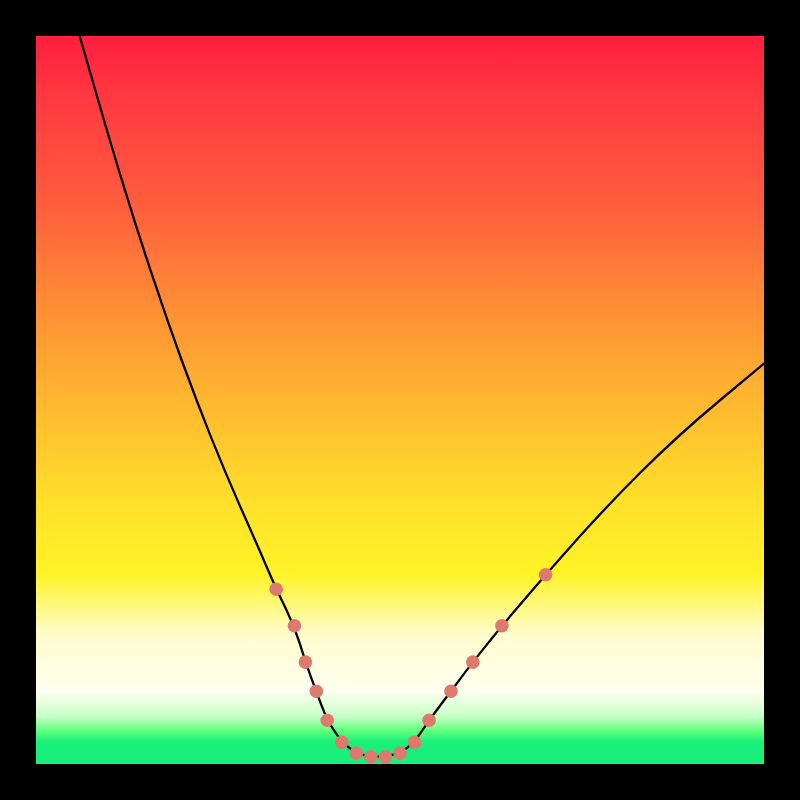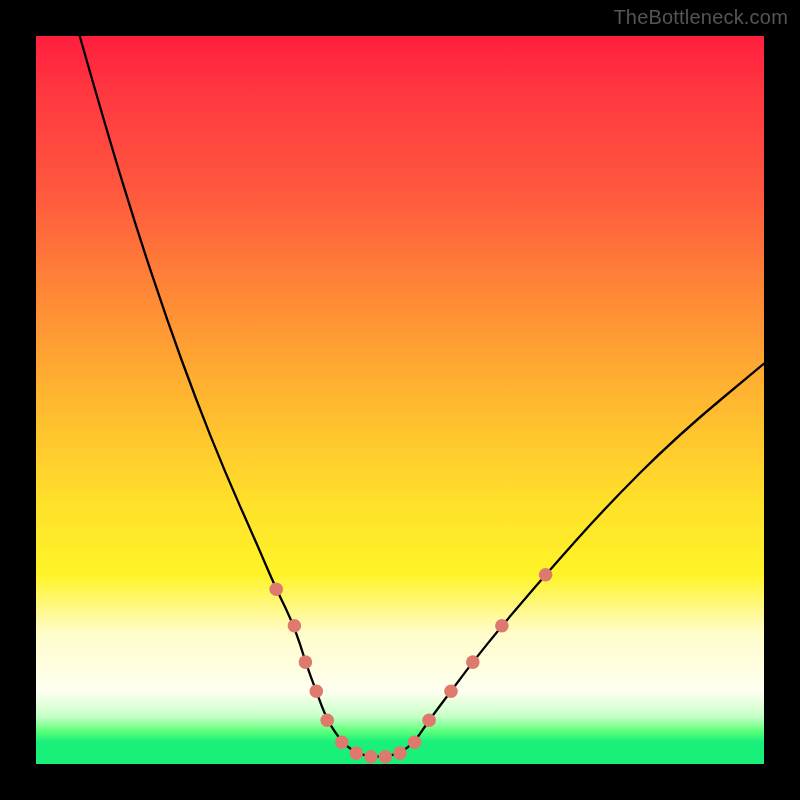--- a/index.html
+++ b/index.html
@@ -59,21 +59,20 @@
     top: 0;
     width: 728px;
     height: 728px;
     overflow: visible;
   }
 </style>
 </head>
 <body>
 
 <div class="frame">
-  <div class="watermark">TheBottleneck.com</div>
 
   <div class="plot">
     <svg class="curve" viewBox="0 0 728 728">
       <path id="curve-path" fill="none" stroke="#000" stroke-width="2.3" stroke-linecap="round" stroke-linejoin="round" d="M 43.7 0.0 Q 72.8 101.9 87.4 149.2 Q 101.9 196.6 116.5 240.2 Q 131.0 283.9 145.6 324.0 Q 160.2 364.0 174.7 400.4 Q 189.3 436.8 203.8 469.6 Q 218.4 502.3 229.3 527.8 Q 240.2 553.3 249.3 571.5 Q 258.4 589.7 263.9 607.9 Q 269.4 626.1 274.8 640.6 Q 280.3 655.2 285.7 669.8 Q 291.2 684.3 298.5 695.2 Q 305.8 706.2 313.0 711.6 Q 320.3 717.1 327.6 718.9 Q 334.9 720.7 342.2 720.7 Q 349.4 720.7 356.7 718.9 Q 364.0 717.1 371.3 711.6 Q 378.6 706.2 385.8 695.2 Q 393.1 684.3 404.0 669.8 Q 415.0 655.2 425.9 640.6 Q 436.8 626.1 451.4 607.9 Q 465.9 589.7 487.8 564.2 Q 509.6 538.7 538.7 506.0 Q 567.8 473.2 604.2 436.8 Q 640.6 400.4 684.3 364.0 T 728.0 327.6"></path>
       <g id="markers-group">
           <circle cx="240.2" cy="553.3" r="6.8" fill="#de7a6d"></circle>
           <circle cx="258.4" cy="589.7" r="6.8" fill="#de7a6d"></circle>
           <circle cx="269.4" cy="626.1" r="6.8" fill="#de7a6d"></circle>
           <circle cx="280.3" cy="655.2" r="6.8" fill="#de7a6d"></circle>
           <circle cx="291.2" cy="684.3" r="6.8" fill="#de7a6d"></circle>

